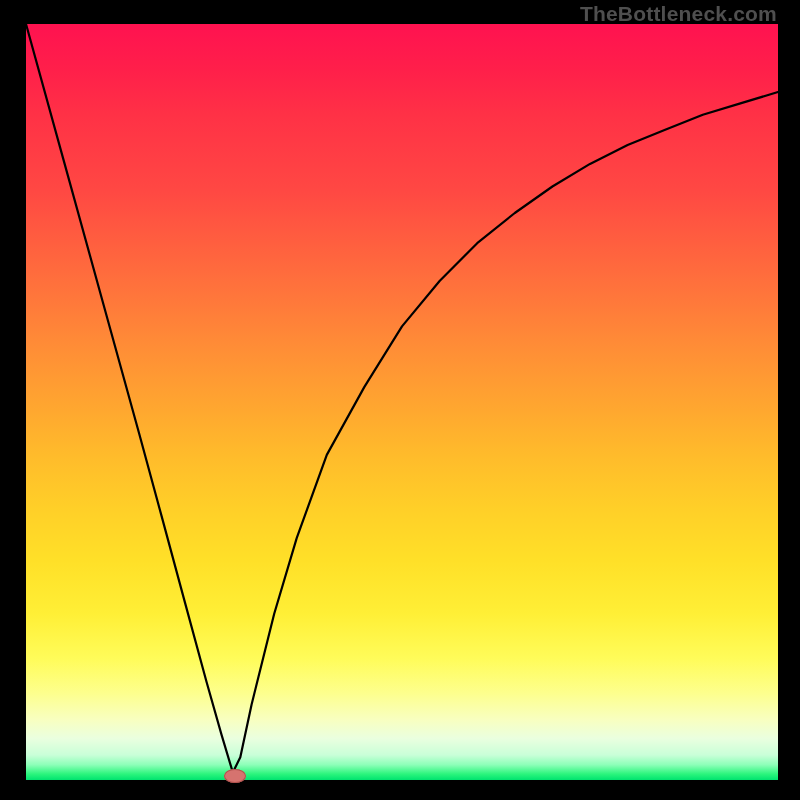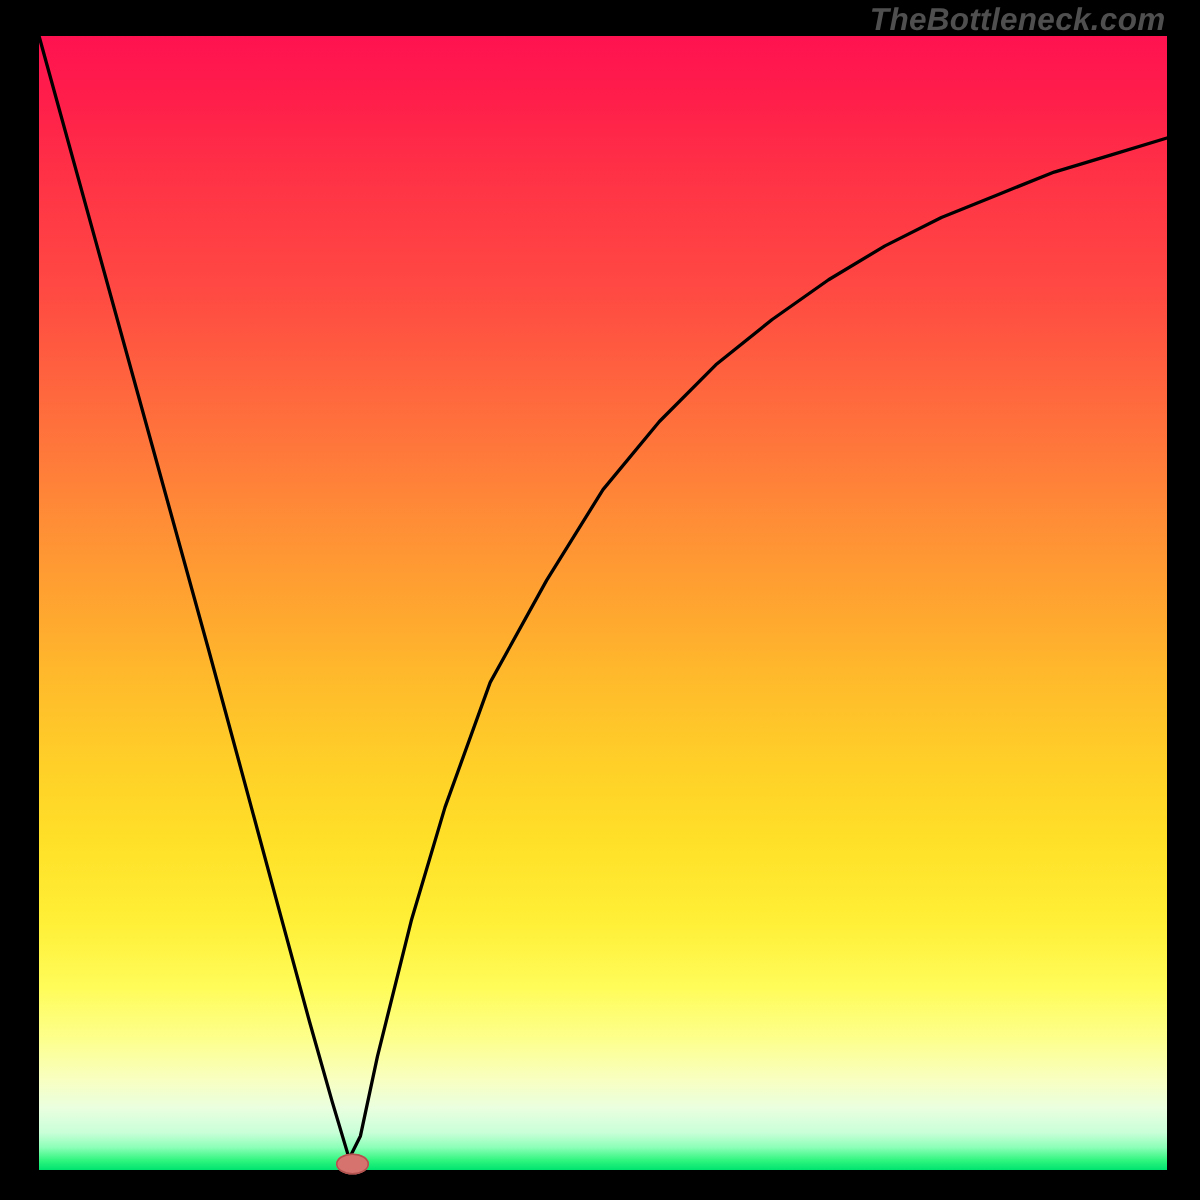--- a/index.html
+++ b/index.html
@@ -11,21 +11,20 @@
     overflow: hidden;
     font-family: Arial, Helvetica, sans-serif;
   }
   .frame {
     position: absolute;
     top: 0;
     left: 0;
     width: 800px;
     height: 800px;
     background: #000;
-    font-style: italic;
   }
   .plot-area {
     position: absolute;
     background: linear-gradient(to bottom,
       #ff1250 0%,
       #ff1f4a 6%,
       #ff3146 12%,
       #ff4843 22%,
       #ff5f3f 29%,
       #ff763b 36%,

